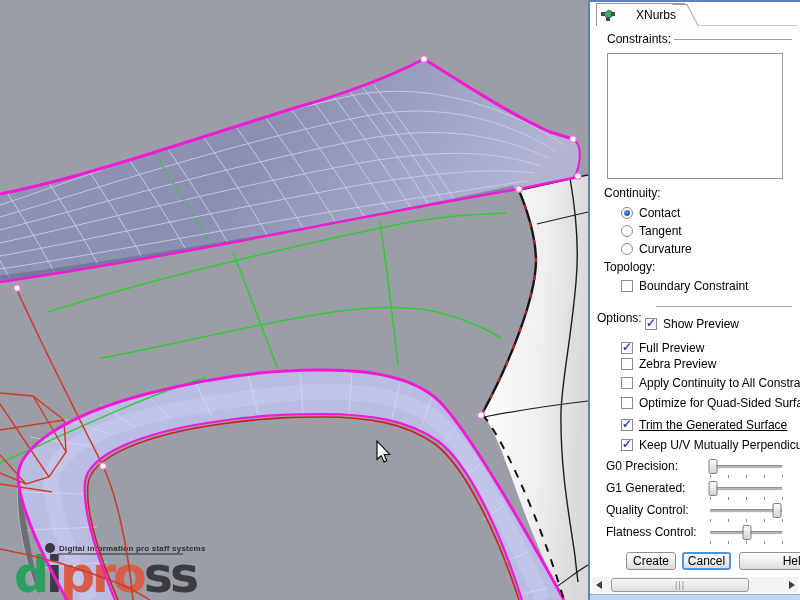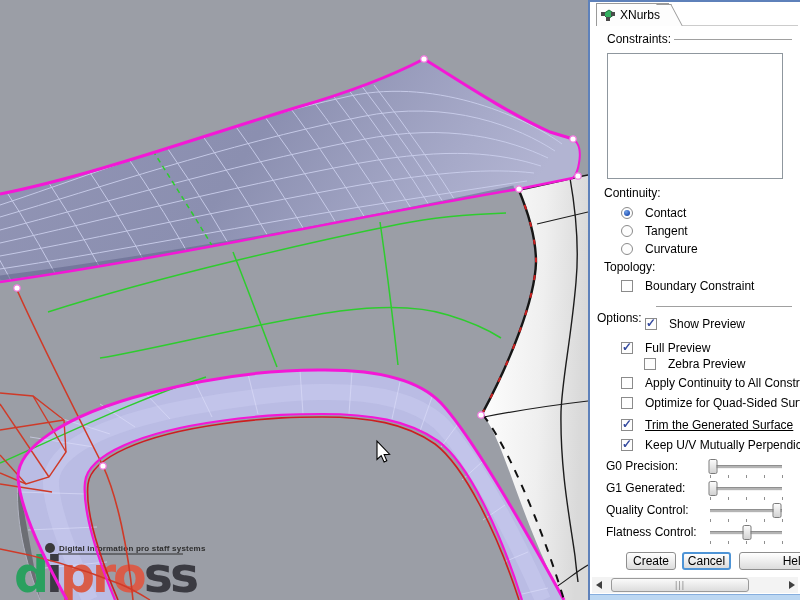--- a/index.html
+++ b/index.html
@@ -5,31 +5,31 @@
   html,body{margin:0;padding:0;background:#555;}
   #screen{position:relative;width:800px;height:600px;overflow:hidden;background:#9b9ea6;
           font-family:"Liberation Sans",sans-serif;}
   
   #viewport{position:absolute;left:0;top:0;width:588px;height:600px;}
   
   #panel{position:absolute;left:588px;top:0;width:212px;height:600px;background:#ffffff;
          border-left:2px solid #5e81ba;border-top:2px solid #5e81ba;box-sizing:border-box;
          overflow:hidden;font-size:12px;color:#000;}
   .tab{position:absolute;left:6px;top:1px;height:22px;padding:0 8px 0 4px;background:#fdfdfd;
-       border:1px solid #9a9a9a;border-bottom:none;display:flex;align-items:center;gap:4px;z-index:3;}
+       border:1px solid #9a9a9a;border-bottom:none;display:flex;align-items:center;gap:20px;z-index:3;}
   .tab::after{content:'';position:absolute;right:-9px;top:0;bottom:0;width:14px;background:#fdfdfd;
        border-right:1px solid #9a9a9a;border-top:1px solid #9a9a9a;transform:skewX(28deg);z-index:-1;}
   .tab-label{font-size:12px;}
   .tab-row-line{position:absolute;left:78px;right:2px;top:23px;border-top:1px solid #cccccc;}
   .lbl{position:absolute;white-space:nowrap;}
   .sep{position:absolute;border-top:1px solid #a0a0a0;height:0;}
   .listbox{position:absolute;left:17px;top:51px;width:174px;height:124px;background:#ffffff;
            border:1px solid #8f979e;}
   
-  .radio-row,.check-row{position:absolute;left:31px;height:14px;display:flex;align-items:center;gap:12px;white-space:nowrap;}
+  .radio-row,.check-row{position:absolute;left:31px;height:14px;display:flex;align-items:center;gap:6px;white-space:nowrap;}
   .radio{width:12px;height:12px;border:1px solid #8b8b8b;border-radius:50%;background:#fdfdfd;
          box-sizing:border-box;position:relative;flex:0 0 auto;}
   .radio.selected::after{content:'';position:absolute;left:2px;top:2px;width:6px;height:6px;border-radius:50%;
          background:radial-gradient(circle at 35% 30%,#6fa0e8,#2453b4 70%);}
   .check{width:12px;height:12px;border:1px solid #8b8b8b;background:#fdfdfd;box-sizing:border-box;
          position:relative;flex:0 0 auto;}
   .check.checked::after{content:'\2713';position:absolute;left:0px;top:-3px;font-size:12px;font-weight:bold;color:#344a9e;}
   
   .slider-row{position:absolute;left:0;width:212px;height:22px;}
   .slider-row .lbl2{position:absolute;left:16px;top:1px;white-space:nowrap;}
@@ -247,21 +247,21 @@
     <div class="sep" style="left:66px;right:8px;top:304px;"></div>
 
     <div class="check-row" style="top:315px;margin-left:24px;">
       <span class="check checked"></span>
       <span>Show Preview</span>
     </div>
     <div class="check-row" style="top:339px;">
       <span class="check checked"></span>
       <span>Full Preview</span>
     </div>
-    <div class="check-row" style="top:355px;margin-left:23px;">
+    <div class="check-row" style="top:355px;">
       <span class="check"></span>
       <span>Zebra Preview</span>
     </div>
     <div class="check-row" style="top:374px;">
       <span class="check"></span>
       <span>Apply Continuity to All Constraints</span>
     </div>
     <div class="check-row" style="top:394px;">
       <span class="check"></span>
       <span>Optimize for Quad-Sided Surfaces</span>

